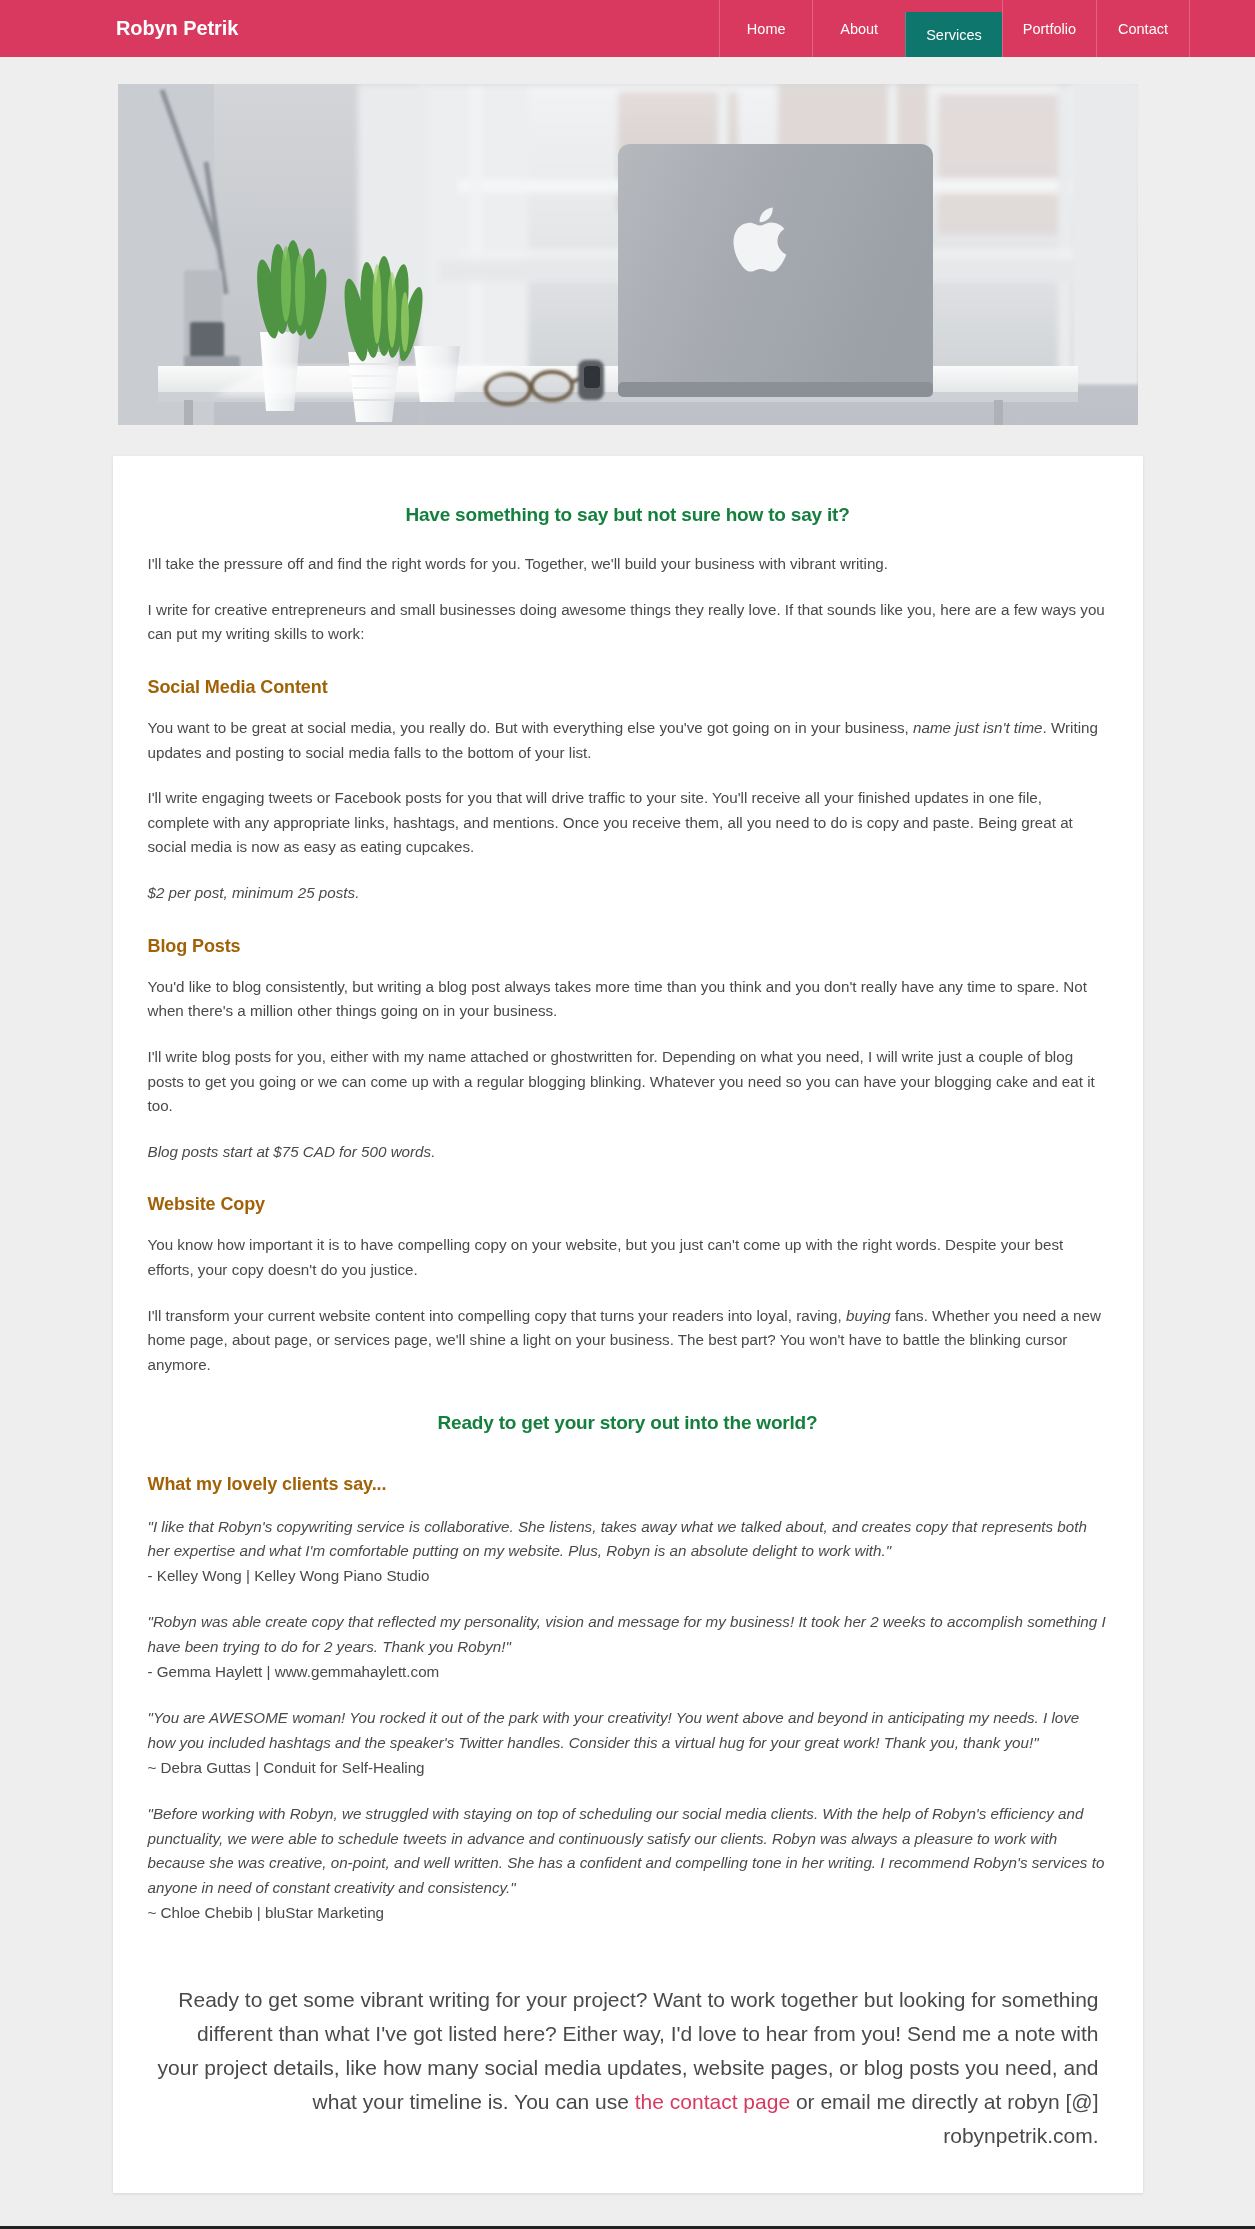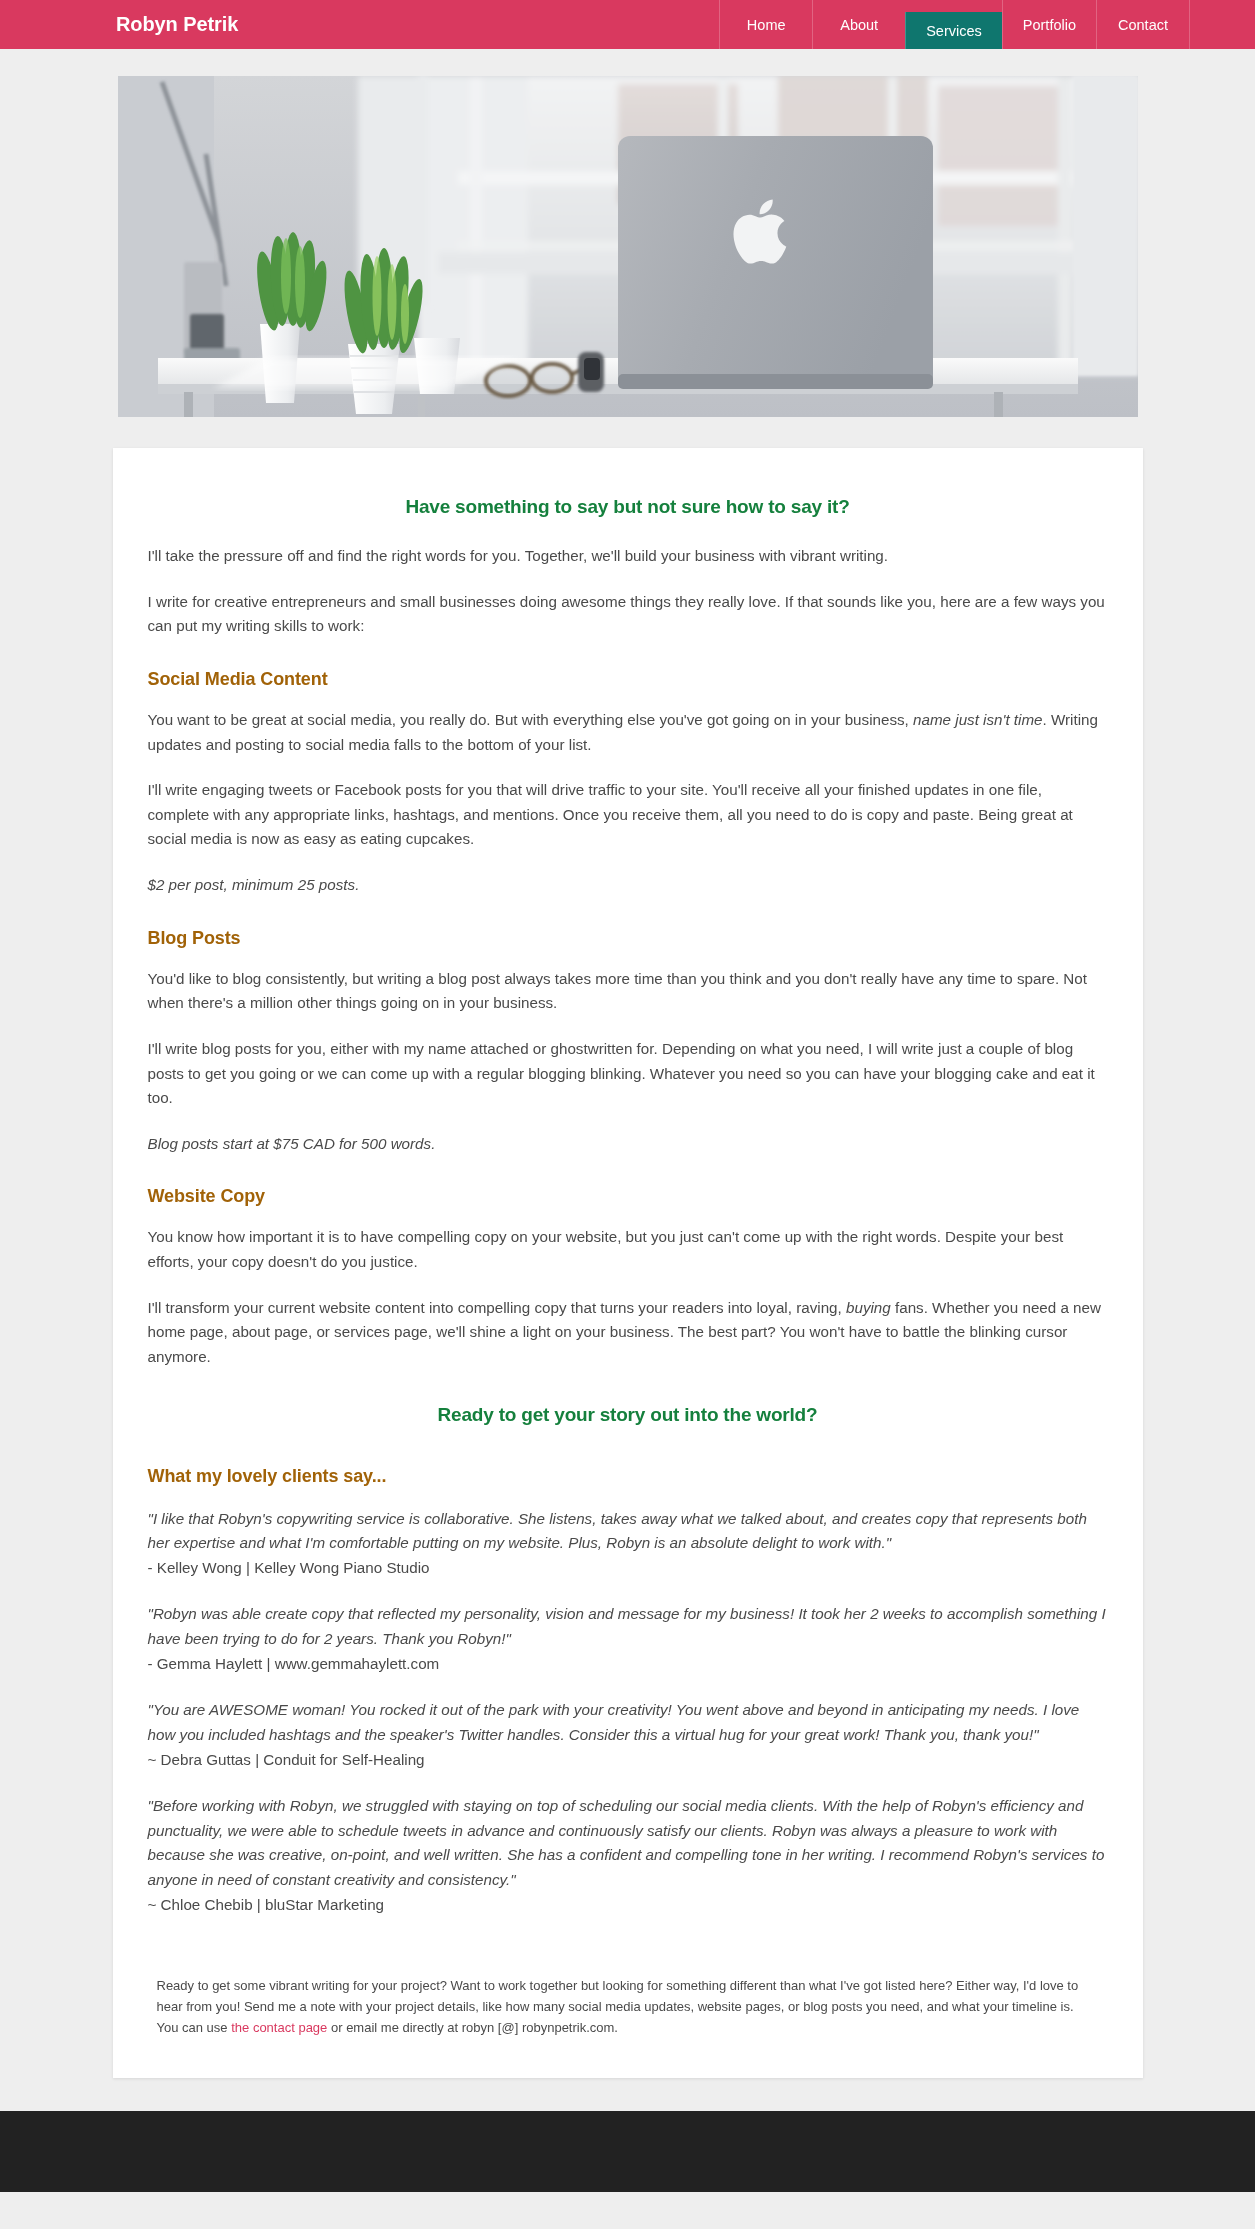--- a/index.html
+++ b/index.html
@@ -6,21 +6,21 @@
   html, body {
     width:1255px;
     background:#eeeeee;
     font-family:"Liberation Sans", sans-serif;
     -webkit-font-smoothing:antialiased;
   }
   body { width:1255px; min-height:2229px; position:relative; }
 
   
   .site-header{
-    height:49px;
+    height:57px;
     background:#d9395f;
     display:flex;
     align-items:stretch;
     position:relative;
   }
   .brand{
     display:flex;
     align-items:center;
     padding-left:116px;
     font-size:20px;
@@ -126,22 +126,22 @@
   }
   .testimonial .attrib{
     font-size:15.2px;
     line-height:1.62;
     color:#4a4a4a;
     font-style:normal;
     display:block;
   }
 
   p.closing{
-    text-align:left;
-    font-size:13px;
+    text-align:right;
+    font-size:21px;
     line-height:1.62;
     color:#4a4a4a;
     margin:58px auto 0 auto;
     width:942px;
   }
 
   em.it{ font-style:italic; }
 
   
   .site-footer{

